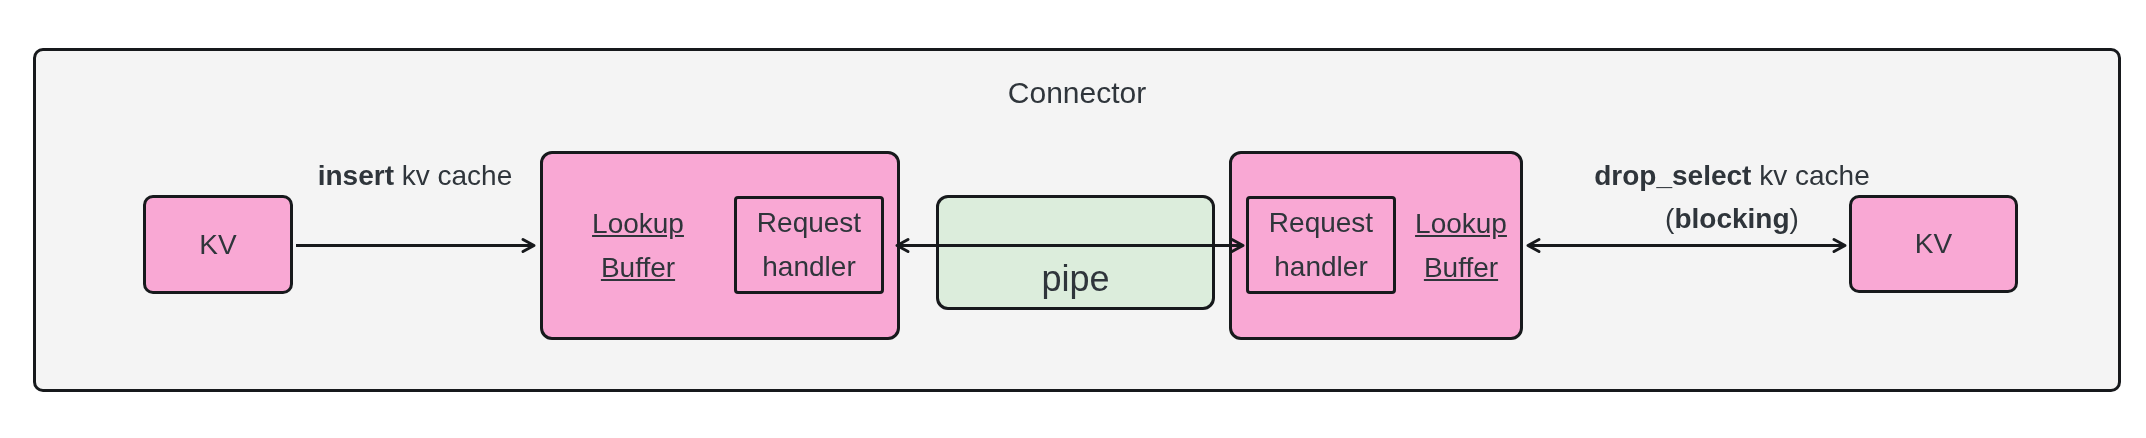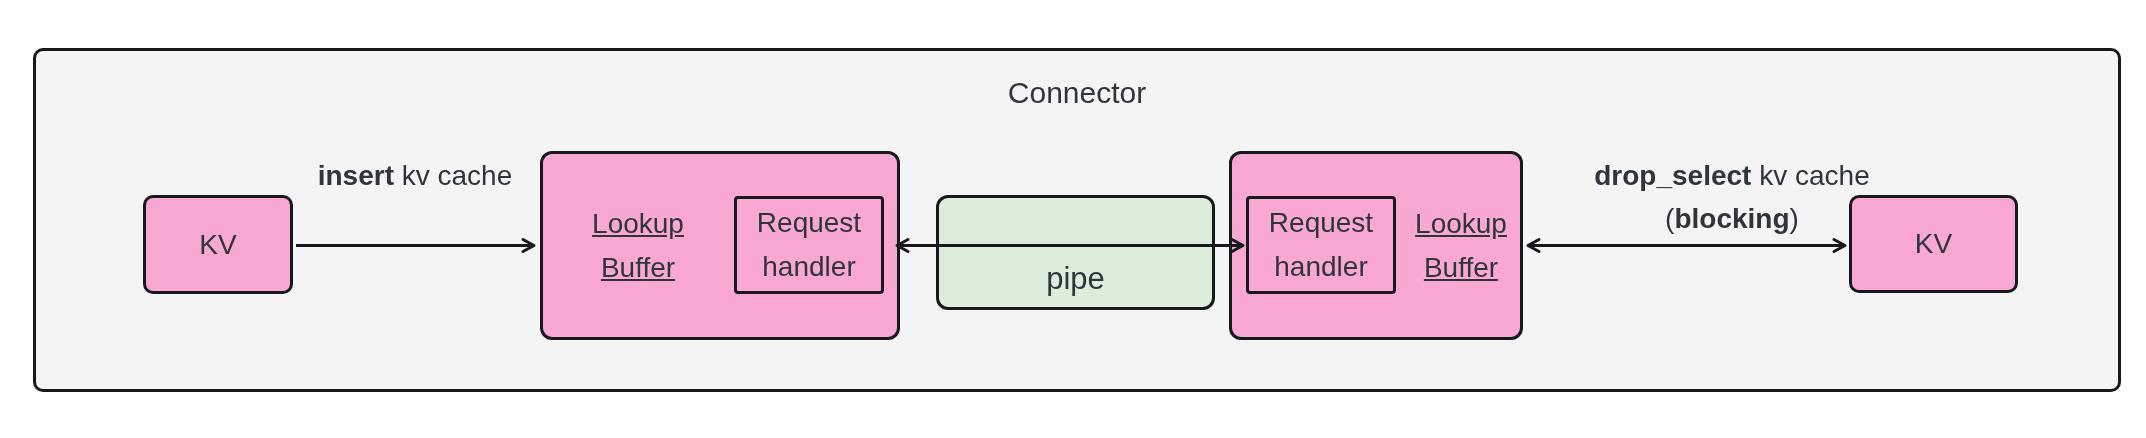--- a/index.html
+++ b/index.html
@@ -63,21 +63,21 @@
   .pipe {
     left: 936px; top: 195px; width: 279px; height: 115px;
     background: #dceddc;
     border: 3px solid #17191c;
     border-radius: 12px;
     box-sizing: border-box;
   }
   .pipe-label {
     position: absolute; left: 0; top: 50px; width: 100%; height: 62px;
     display: flex; align-items: center; justify-content: center;
-    font-size: 31px;
+    font-size: 36px;
   }
 
   
   .edge-label {
     width: 400px;
     text-align: center;
     font-size: 28px; line-height: 43px;
     white-space: nowrap;
   }
   .edge-label b { font-weight: 700; }

